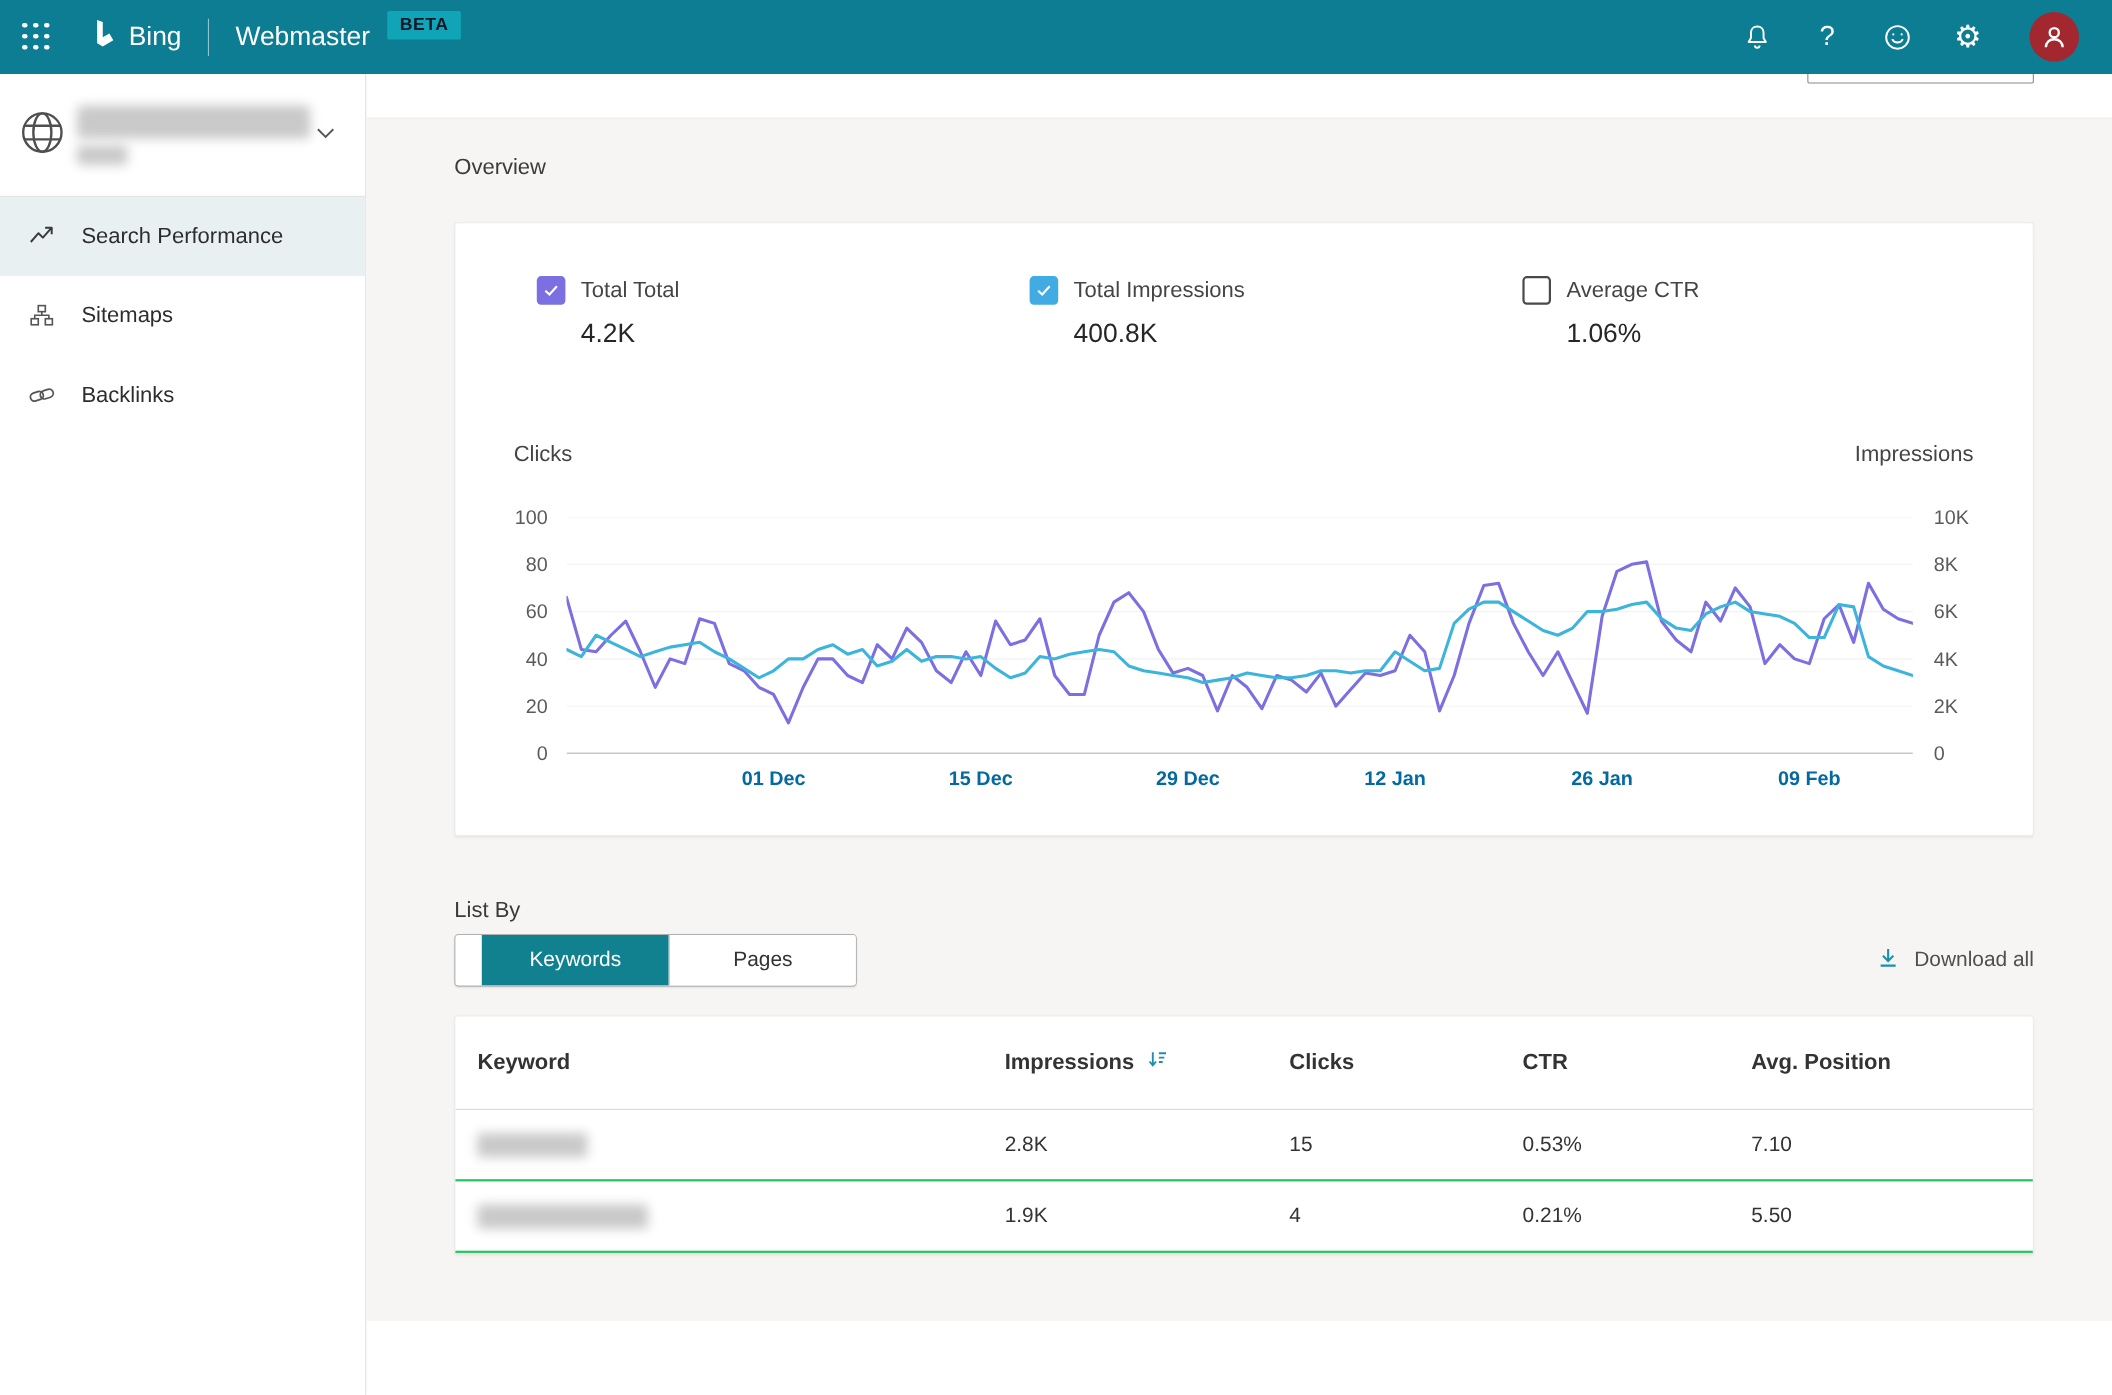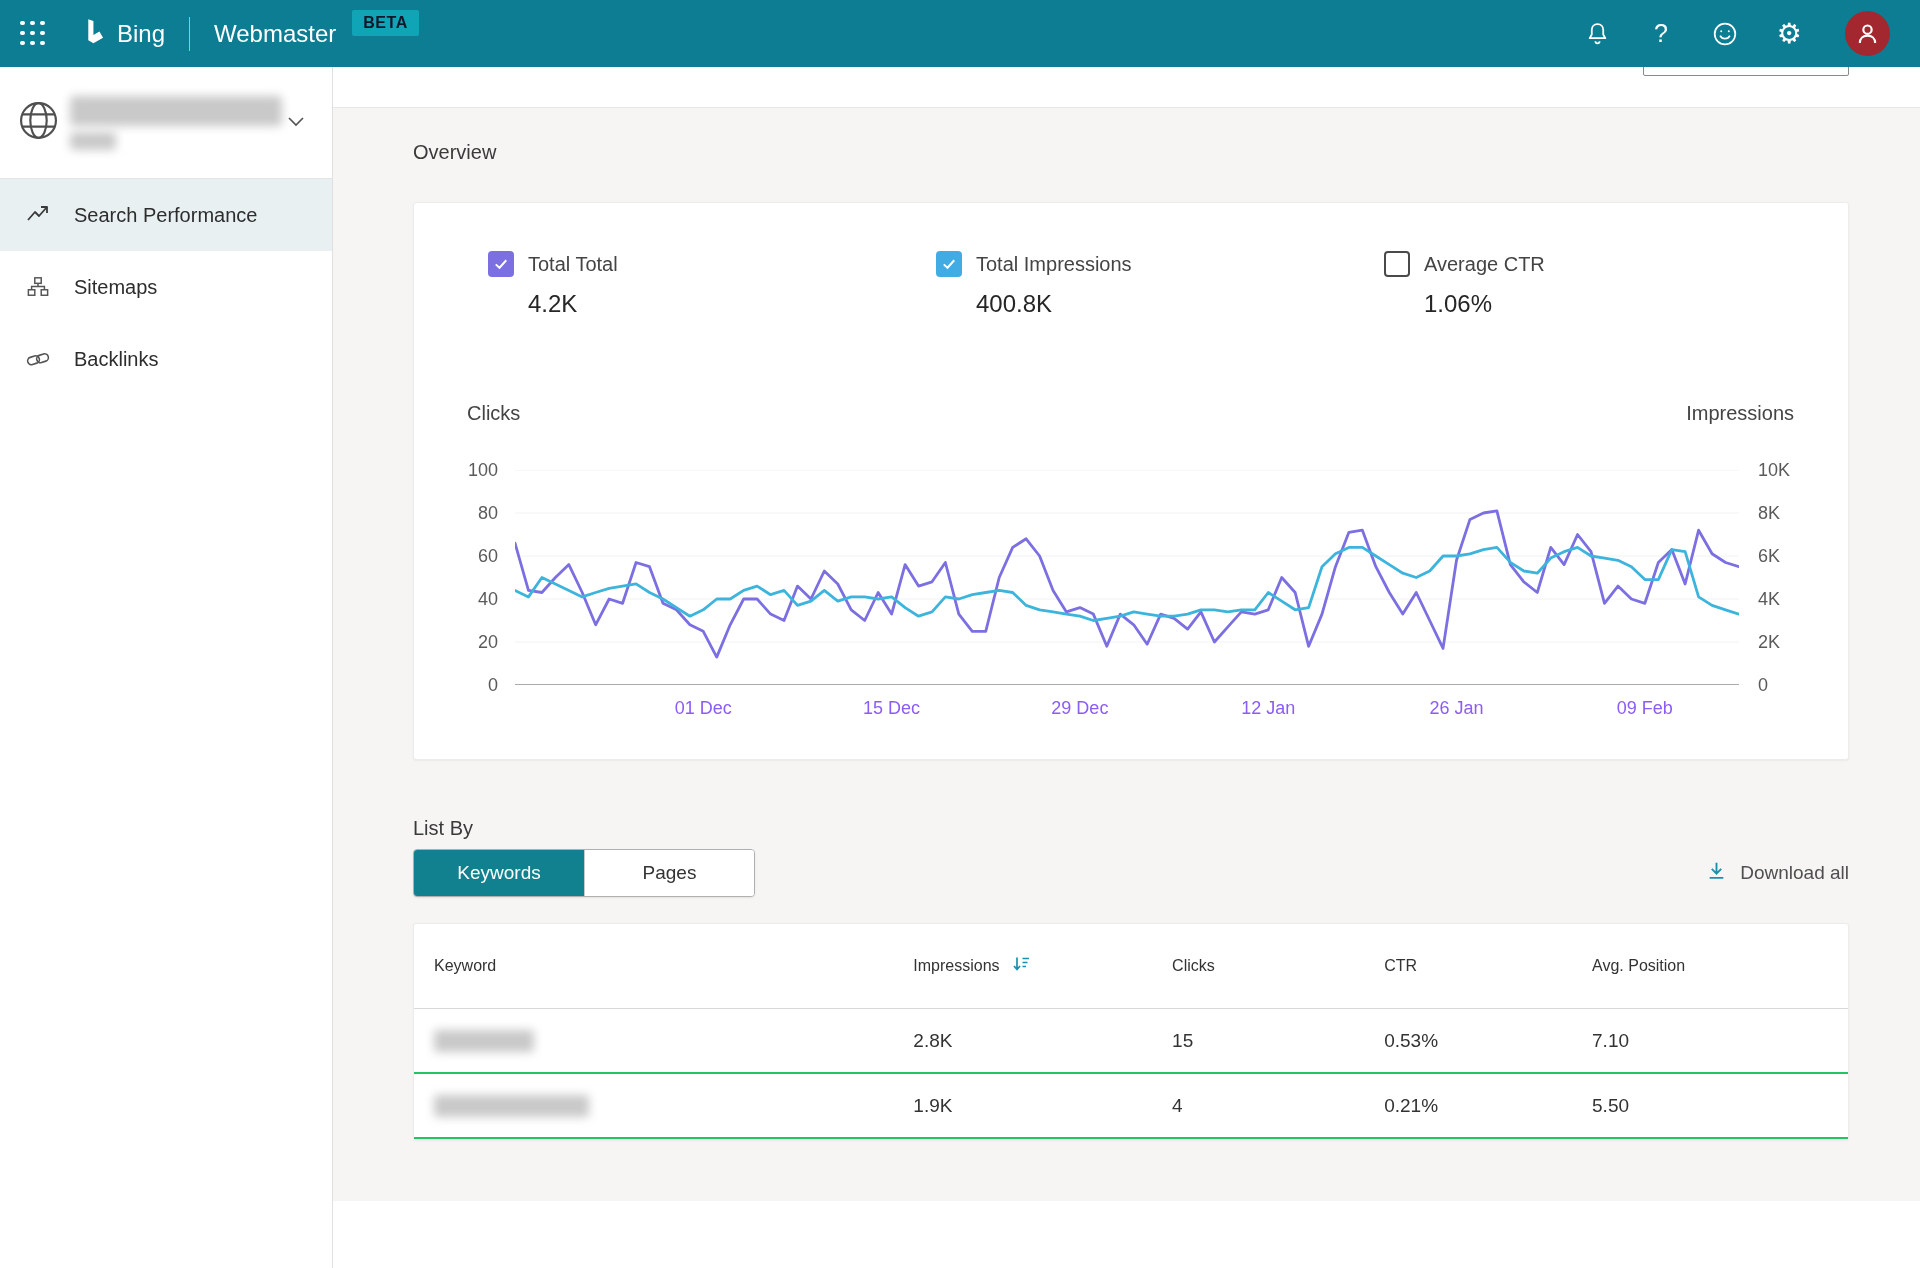--- a/index.html
+++ b/index.html
@@ -69,37 +69,37 @@
   .axis-titles { display:flex; justify-content:space-between; margin-top:84px; padding:0 54px 0 53px;
     font-size:20px; color:#444; }
   .plot-wrap { display:flex; margin-top:45px; }
   .yticks { display:flex; flex-direction:column; justify-content:space-between; height:215px;
     font-size:18px; color:#5a5a5a; }
   .yticks .t { height:0; display:flex; align-items:center; }
   .yt-left { width:101px; align-items:flex-end; padding-right:17px; }
   .yt-right { width:109px; align-items:flex-start; padding-left:19px; }
   .plot { flex:1; position:relative; height:215px; }
   .plot svg { position:absolute; inset:0; width:100%; height:100%; }
-  .xlabels { position:relative; height:22px; margin:13px 109px 0 101px; font-size:18px; color:#8b5cf6; }
+  .xlabels { position:relative; height:22px; margin:13px 109px 0 101px; font-size:18px; color:#0369a1;font-weight:bold; }
   .x-label { position:absolute; top:0; transform:translateX(-50%); white-space:nowrap; }
 
   
   .listby-row { margin-top:9px; display:flex; align-items:center; justify-content:space-between; }
   .toggle { display:flex; border:1px solid #b0b0b0; border-radius:4px; overflow:hidden; background:#fff;
     box-shadow:0 1px 2px rgba(0,0,0,.08); }
   .toggle .seg { width:170px; height:46px; display:flex; align-items:center; justify-content:center;
     font-size:19px; cursor:pointer; color:#333; background:#fff; }
-  .toggle .seg.active { background:#11808f; color:#fff; }
+  .toggle .seg.active { background:#11808f; color:#fff;margin-left:24px; }
   .toggle .seg + .seg { border-left:1px solid #c9c9c9; }
   .download { display:flex; align-items:center; gap:13px; font-size:19px; color:#4f4f4f; cursor:pointer; }
 
   
   .table-card { margin-top:26px; padding:0; }
   .tr { display:grid; grid-template-columns:33.9% 18.3% 15% 14.7% 18.1%; align-items:center; padding-left:20px; }
-  .thead { height:85px; font-size:16px; font-weight:normal; color:#333; border-bottom:1px solid #d9d9d9; }
+  .thead { height:85px; font-size:20px; font-weight:bold; color:#333; border-bottom:1px solid #d9d9d9; }
   .th { display:flex; align-items:center; gap:11px; cursor:pointer; }
   .trow { height:65px; font-size:19px; color:#333; border-bottom:2px solid #22c55e; cursor:pointer; }
   .kw-blur { height:22px; border-radius:3px; }
 </style>
 </head>
 <body>
 
 <header class="topbar">
   <div class="tb-left">
     <div class="waffle">

